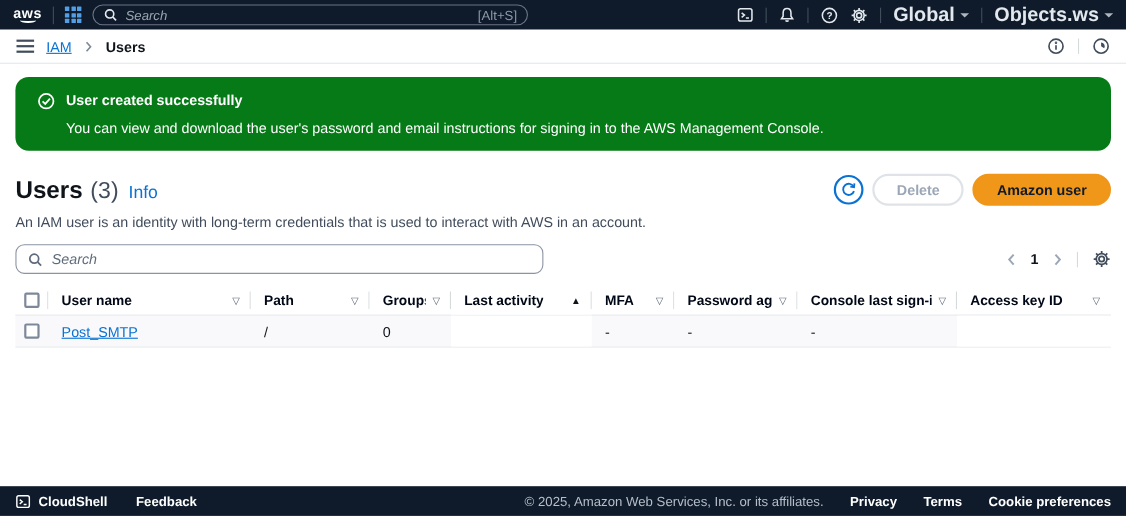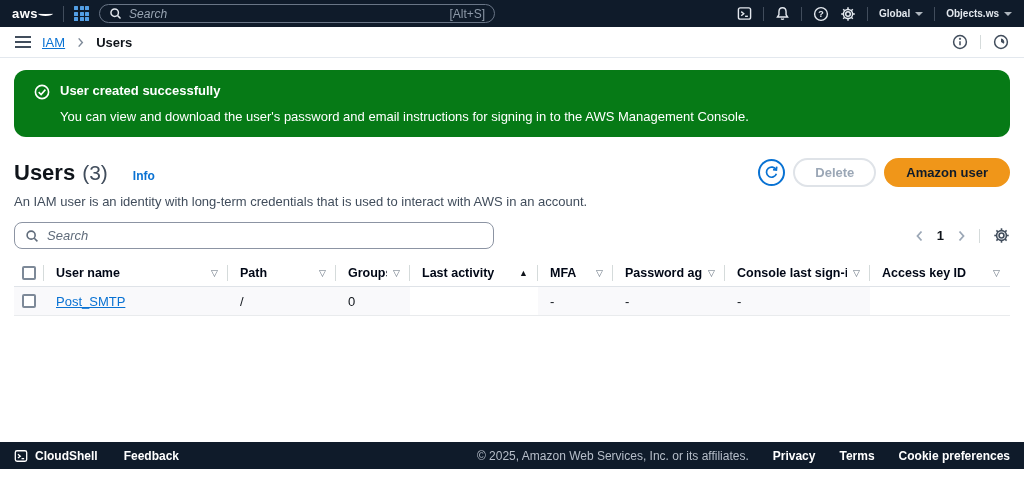--- a/index.html
+++ b/index.html
@@ -3,38 +3,38 @@
 <meta charset="utf-8">
 <style>
   * { margin:0; padding:0; box-sizing:border-box; }
   html,body { width:1024px; height:481px; overflow:hidden; background:#fff;
     font-family:"Liberation Sans", sans-serif; }
   .page { position:relative; width:1024px; height:481px; }
 
   
   .topbar { height:27px; background:#0f1b2a; display:flex; align-items:center;
     padding:0 12px; gap:10px; color:#fff; }
-  .aws-logo { display:flex; flex-direction:row; align-items:center; cursor:pointer; }
+  .aws-logo { display:flex; flex-direction:column; align-items:center; cursor:pointer; }
   .aws-logo .txt { font-size:13px; font-weight:bold; letter-spacing:.5px; line-height:11px; }
   .aws-logo .smile { width:15px; height:5px; border-bottom:2px solid #fff; border-radius:50%; margin-top:-1px; }
   .v-div { width:1px; height:16px; background:#414d5c; }
   .v-div.sm { height:14px; }
   .grid-icon { display:grid; grid-template-columns:repeat(3,4px); grid-template-rows:repeat(3,4px);
     gap:1.5px; cursor:pointer; }
   .grid-icon span { background:#539fe5; border-radius:0.5px; }
   .top-search { width:396px; height:19px; border:1px solid #697586; border-radius:10px;
     display:flex; align-items:center; padding:0 9px; gap:7px; background:#0f1b2a; }
   .top-search svg { flex:0 0 auto; }
   .top-search input { flex:1; background:transparent; border:none; outline:none;
     color:#fff; font-size:12px; font-style:italic; font-family:"Liberation Sans",sans-serif; }
   .top-search input::placeholder { color:#99a5b3; font-style:italic; }
   .shortcut { font-size:12px; color:#8d99a8; }
   .top-right { margin-left:auto; display:flex; align-items:center; gap:11px; }
   .icon-btn { display:flex; align-items:center; justify-content:center; color:#e3e8ee; cursor:pointer; }
-  .top-menu { display:flex; align-items:center; gap:5px; font-size:10px; font-weight:bold;
+  .top-menu { display:flex; align-items:center; gap:5px; font-size:18px; font-weight:bold;
     color:#e3e8ee; cursor:pointer; }
   .caret-down { width:0; height:0; border-left:4px solid transparent; border-right:4px solid transparent;
     border-top:4px solid #adb5bd; }
 
   
   .crumb-bar { height:31px; background:#fff; border-bottom:1px solid #e3e8ee;
     display:flex; align-items:center; padding:0 15px; gap:11px; }
   .hamburger { display:flex; flex-direction:column; gap:3px; cursor:pointer; }
   .hamburger span { width:16px; height:2px; background:#414d5c; }
   .crumb-link { font-size:13px; color:#0972d3; text-decoration:underline; cursor:pointer; }
@@ -54,21 +54,21 @@
     font-size:13px; font-weight:bold; padding:4px 19px; cursor:pointer;
     font-family:"Liberation Sans",sans-serif; white-space:nowrap; }
   .flash-close { color:#fff; cursor:pointer; display:flex; margin-top:2px; }
 
   
   .content { padding:0 14px; }
   .head-row { margin-top:21px; display:flex; align-items:center; }
   .title-wrap { display:flex; align-items:baseline; gap:7px; }
   .page-title { font-size:22px; font-weight:bold; color:#0f141a; }
   .page-count { font-size:21px; font-weight:400; color:#414d5c; }
-  .info-link { font-size:12px; font-weight:bold; color:#0972d3; cursor:pointer; margin-left:18px; }
+  .info-link { font-size:16px; font-weight:normal; color:#0972d3; cursor:pointer; margin-left:2px; }
   .head-actions { margin-left:auto; display:flex; align-items:center; gap:8px; }
   .refresh-btn { width:27px; height:27px; border:2px solid #0972d3; border-radius:50%;
     background:#fff; display:flex; align-items:center; justify-content:center; color:#0972d3; cursor:pointer; }
   .btn { border-radius:16px; font-size:13px; font-weight:bold; padding:5px 20px; cursor:pointer;
     font-family:"Liberation Sans",sans-serif; white-space:nowrap; }
   .btn-disabled { background:#fff; border:2px solid #dfe3e8; color:#9ba7b6; }
   .btn-primary { background:#f09619; border:2px solid #f09619; color:#0f1b2a; }
   .page-desc { font-size:13px; color:#414d5c; margin-top:7px; }
 
   

